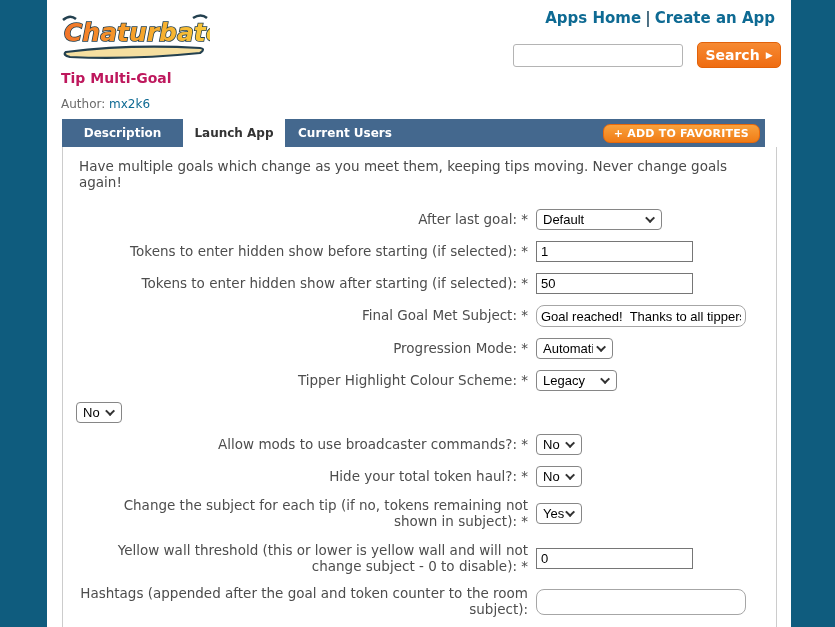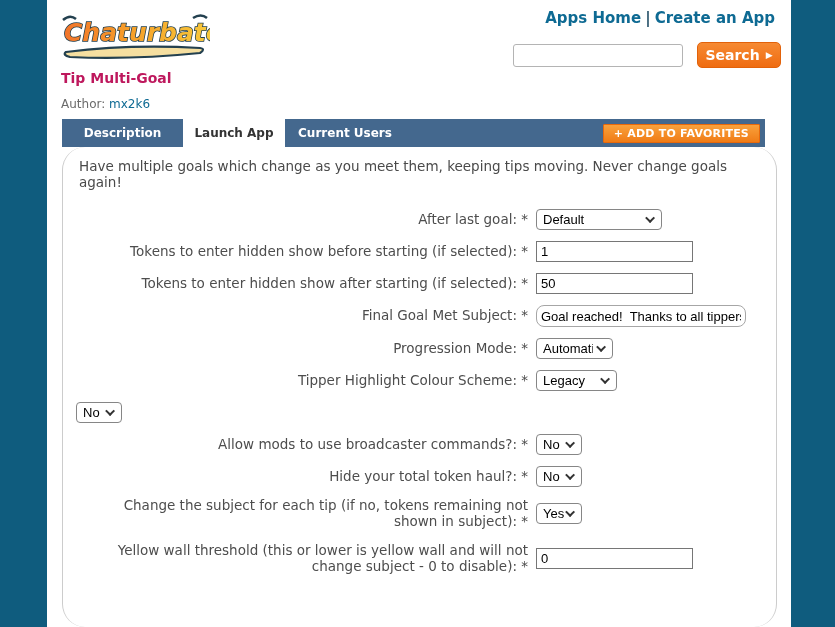--- a/index.html
+++ b/index.html
@@ -42,29 +42,29 @@
   }
   .tab {
     height:28px; display:flex; align-items:center; justify-content:center;
     color:#fff; font-size:12px; font-weight:bold; cursor:pointer;
   }
   .tab-description { width:121px; }
   .tab-launch { width:102px; background:#fff; color:#333; }
   .tab-current { width:120px; }
   .fav-btn {
     position:absolute; right:5px; top:5px; height:19px; padding:0 10px;
-    background:linear-gradient(#f9a13c,#f07c16); border:1px solid #e8690b; border-radius:1px;
+    background:linear-gradient(#f9a13c,#f07c16); border:1px solid #e8690b; border-radius:7px;
     color:#fff; font-size:11px; font-weight:bold; letter-spacing:0.2px;
     display:flex; align-items:center; cursor:pointer; font-family:"DejaVu Sans",sans-serif;
   }
 
   
   .panel {
     position:absolute; left:62px; top:147px; width:715px; height:480px;
-    background:#fff; border-left:1px solid #ccc; border-right:1px solid #ccc;border-radius:23px;
+    background:#fff; border-left:1px solid #ccc; border-right:1px solid #ccc;
   }
   .desc { padding:11px 16px 0 16px; font-size:13.5px; color:#4a4a4a; }
 
   .form-area { margin-top:19px; }
   .form-row {
     display:flex; align-items:center; padding-left:13px; margin-bottom:11px;
   }
   .form-label {
     width:452px; text-align:right; font-size:13.5px; line-height:15.5px;
     color:#4d4d4d; margin-right:8px; flex:none;
@@ -222,15 +222,19 @@
         <span class="sel-text">Yes</span>
         <span class="chev"></span>
       </div>
     </div>
 
     <div class="form-row mt14">
       <div class="form-label">Yellow wall threshold (this or lower is yellow wall and will not change subject - 0 to disable): *</div>
       <input class="ctl-input w157" type="text" value="0" style="">
     </div>
 
+    <div class="form-row mt12">
+      <div class="form-label">Hashtags (appended after the goal and token counter to the room subject):</div>
+      <input class="ctl-input round hashtags w210" type="text" value="" style="">
+    </div>
 
   </div>
 </div>
 
 </body></html>

